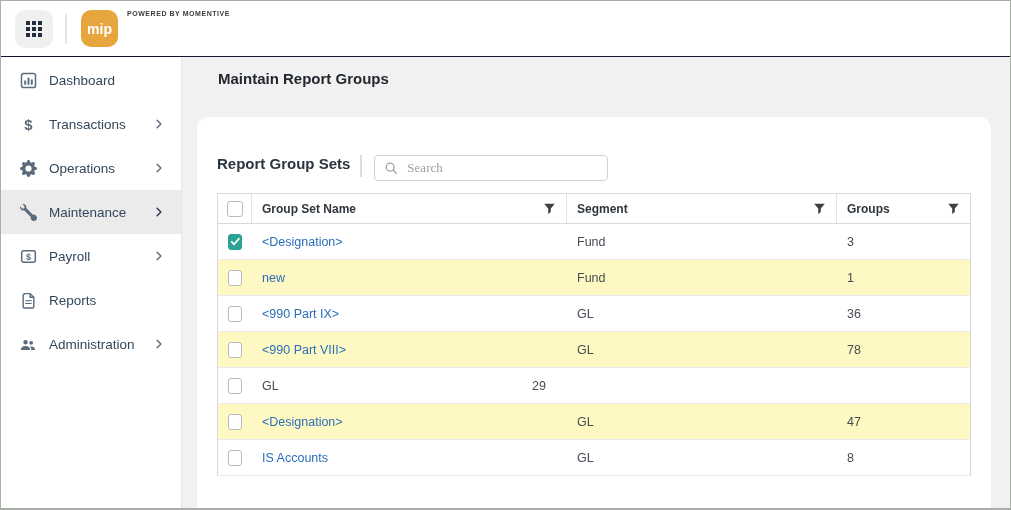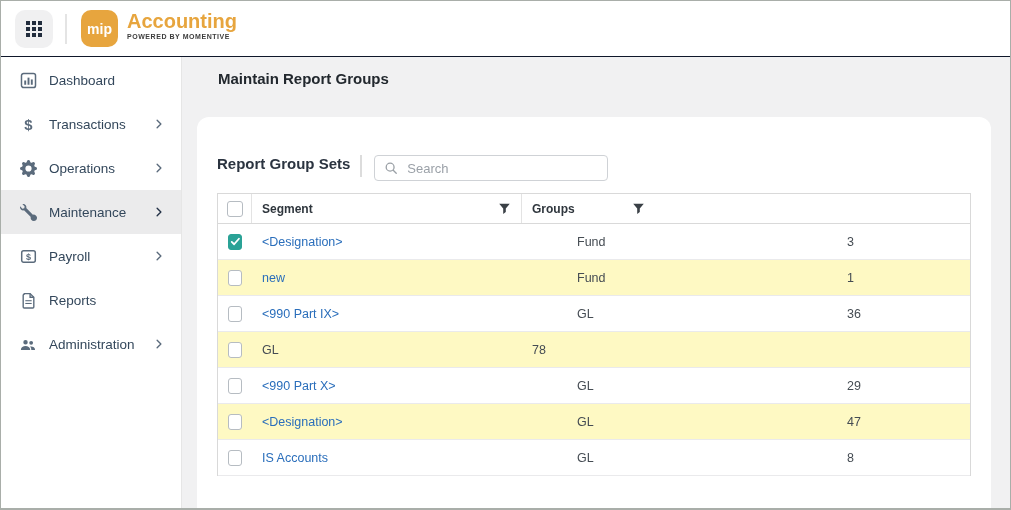--- a/index.html
+++ b/index.html
@@ -29,21 +29,21 @@
 
   .content{flex:1;padding:13px 9px 0 15px;min-width:0;}
   .page-title{font-size:15px;font-weight:bold;color:#22282e;margin:0 0 0 21px;}
 
   .card{background:#fff;border-radius:12px;margin-top:30px;width:794px;height:560px;padding:38px 20px 0 20px;}
 
   .toolbar{display:flex;height:26px;}
   .section-label{font-size:15px;font-weight:bold;color:#2b3440;}
   .vdiv{width:2px;height:22px;background:#dcdcdc;margin:0 12px 0 10px;}
   .search{position:relative;width:234px;height:26px;}
-  .search input{width:100%;height:100%;border:1px solid #cfd2d6;border-radius:4px;padding:0 8px 0 32px;font-size:13px;color:#444;outline:none;font-family:Liberation Sans, sans-serif;background:#fff;}
+  .search input{width:100%;height:100%;border:1px solid #cfd2d6;border-radius:4px;padding:0 8px 0 32px;font-size:13px;color:#444;outline:none;font-family:Liberation Serif, serif;background:#fff;}
   .search input::placeholder{color:#9ba1a8;}
   .search .s-ico{position:absolute;left:10px;top:6px;display:flex;}
 
   .btn-row{margin-top:9px;display:flex;gap:10px;}
   .btn{border:none;border-radius:13px;height:25px;padding:0 17px;font-size:12.5px;font-weight:bold;color:#fff;cursor:pointer;font-family:inherit;}
   .btn.add{background:var(--navy);}
   .btn.del{background:var(--red);padding:0 14px;}
 
   
   .tbl{margin-top:12px;width:754px;border:1px solid #d9d9d9;border-bottom:none;background:#fff;}
@@ -80,21 +80,20 @@
           <i></i>
           <i></i>
           <i></i>
           <i></i>
       </span>
     </button>
     <div class="top-div"></div>
     <div class="logo">
       <div class="mip-badge">mip</div>
       <div class="brand">
-        <div class="product">Accounting</div>
         <div class="tagline">POWERED BY MOMENTIVE</div>
       </div>
     </div>
   </div>
 
   <div class="bodyrow">
     <nav class="sidebar">
         <div class="side-item">
     <span class="icon">
             <svg width="17" height="17" viewBox="0 0 16 16">
@@ -205,20 +204,28 @@
             <input type="text" placeholder="Search" style="">
           </span>
         </div>
 
 
         <div class="tbl">
           <div class="thead">
             <div class="th c0">
               <span class="cb"></span>
             </div>
+            <div class="th c1">
+              <span>Group Set Name</span>
+              <span class="filter">
+                  <svg width="13" height="13" viewBox="0 0 16 16">
+                    <path d="M1.5 2h13L9.6 8v4.4l-3.2 2.4V8z" fill="#3a4046"></path>
+                  </svg>
+                </span>
+            </div>
             <div class="th c2">
               <span>Segment</span>
               <span class="filter">
                   <svg width="13" height="13" viewBox="0 0 16 16">
                     <path d="M1.5 2h13L9.6 8v4.4l-3.2 2.4V8z" fill="#3a4046"></path>
                   </svg>
                 </span>
             </div>
             <div class="th c3">
               <span>Groups</span>
@@ -273,33 +280,33 @@
       <span class="plain seg">GL</span>
     </div>
     <div class="td c3">
       <span class="plain grp">36</span>
     </div>
   </div>
               <div class="tr alt">
     <div class="td c0">
       <span class="cb"></span>
     </div>
+    <div class="td c1">
+      <span class="link">&lt;990 Part VIII&gt;</span>
+    </div>
     <div class="td c2">
       <span class="plain seg">GL</span>
     </div>
     <div class="td c3">
       <span class="plain grp">78</span>
     </div>
   </div>
               <div class="tr">
     <div class="td c0">
       <span class="cb"></span>
-    </div>
-    <div class="td c1">
-      <span class="link">&lt;990 Part X&gt;</span>
     </div>
     <div class="td c2">
       <span class="plain seg">GL</span>
     </div>
     <div class="td c3">
       <span class="plain grp">29</span>
     </div>
   </div>
               <div class="tr alt">
     <div class="td c0">

